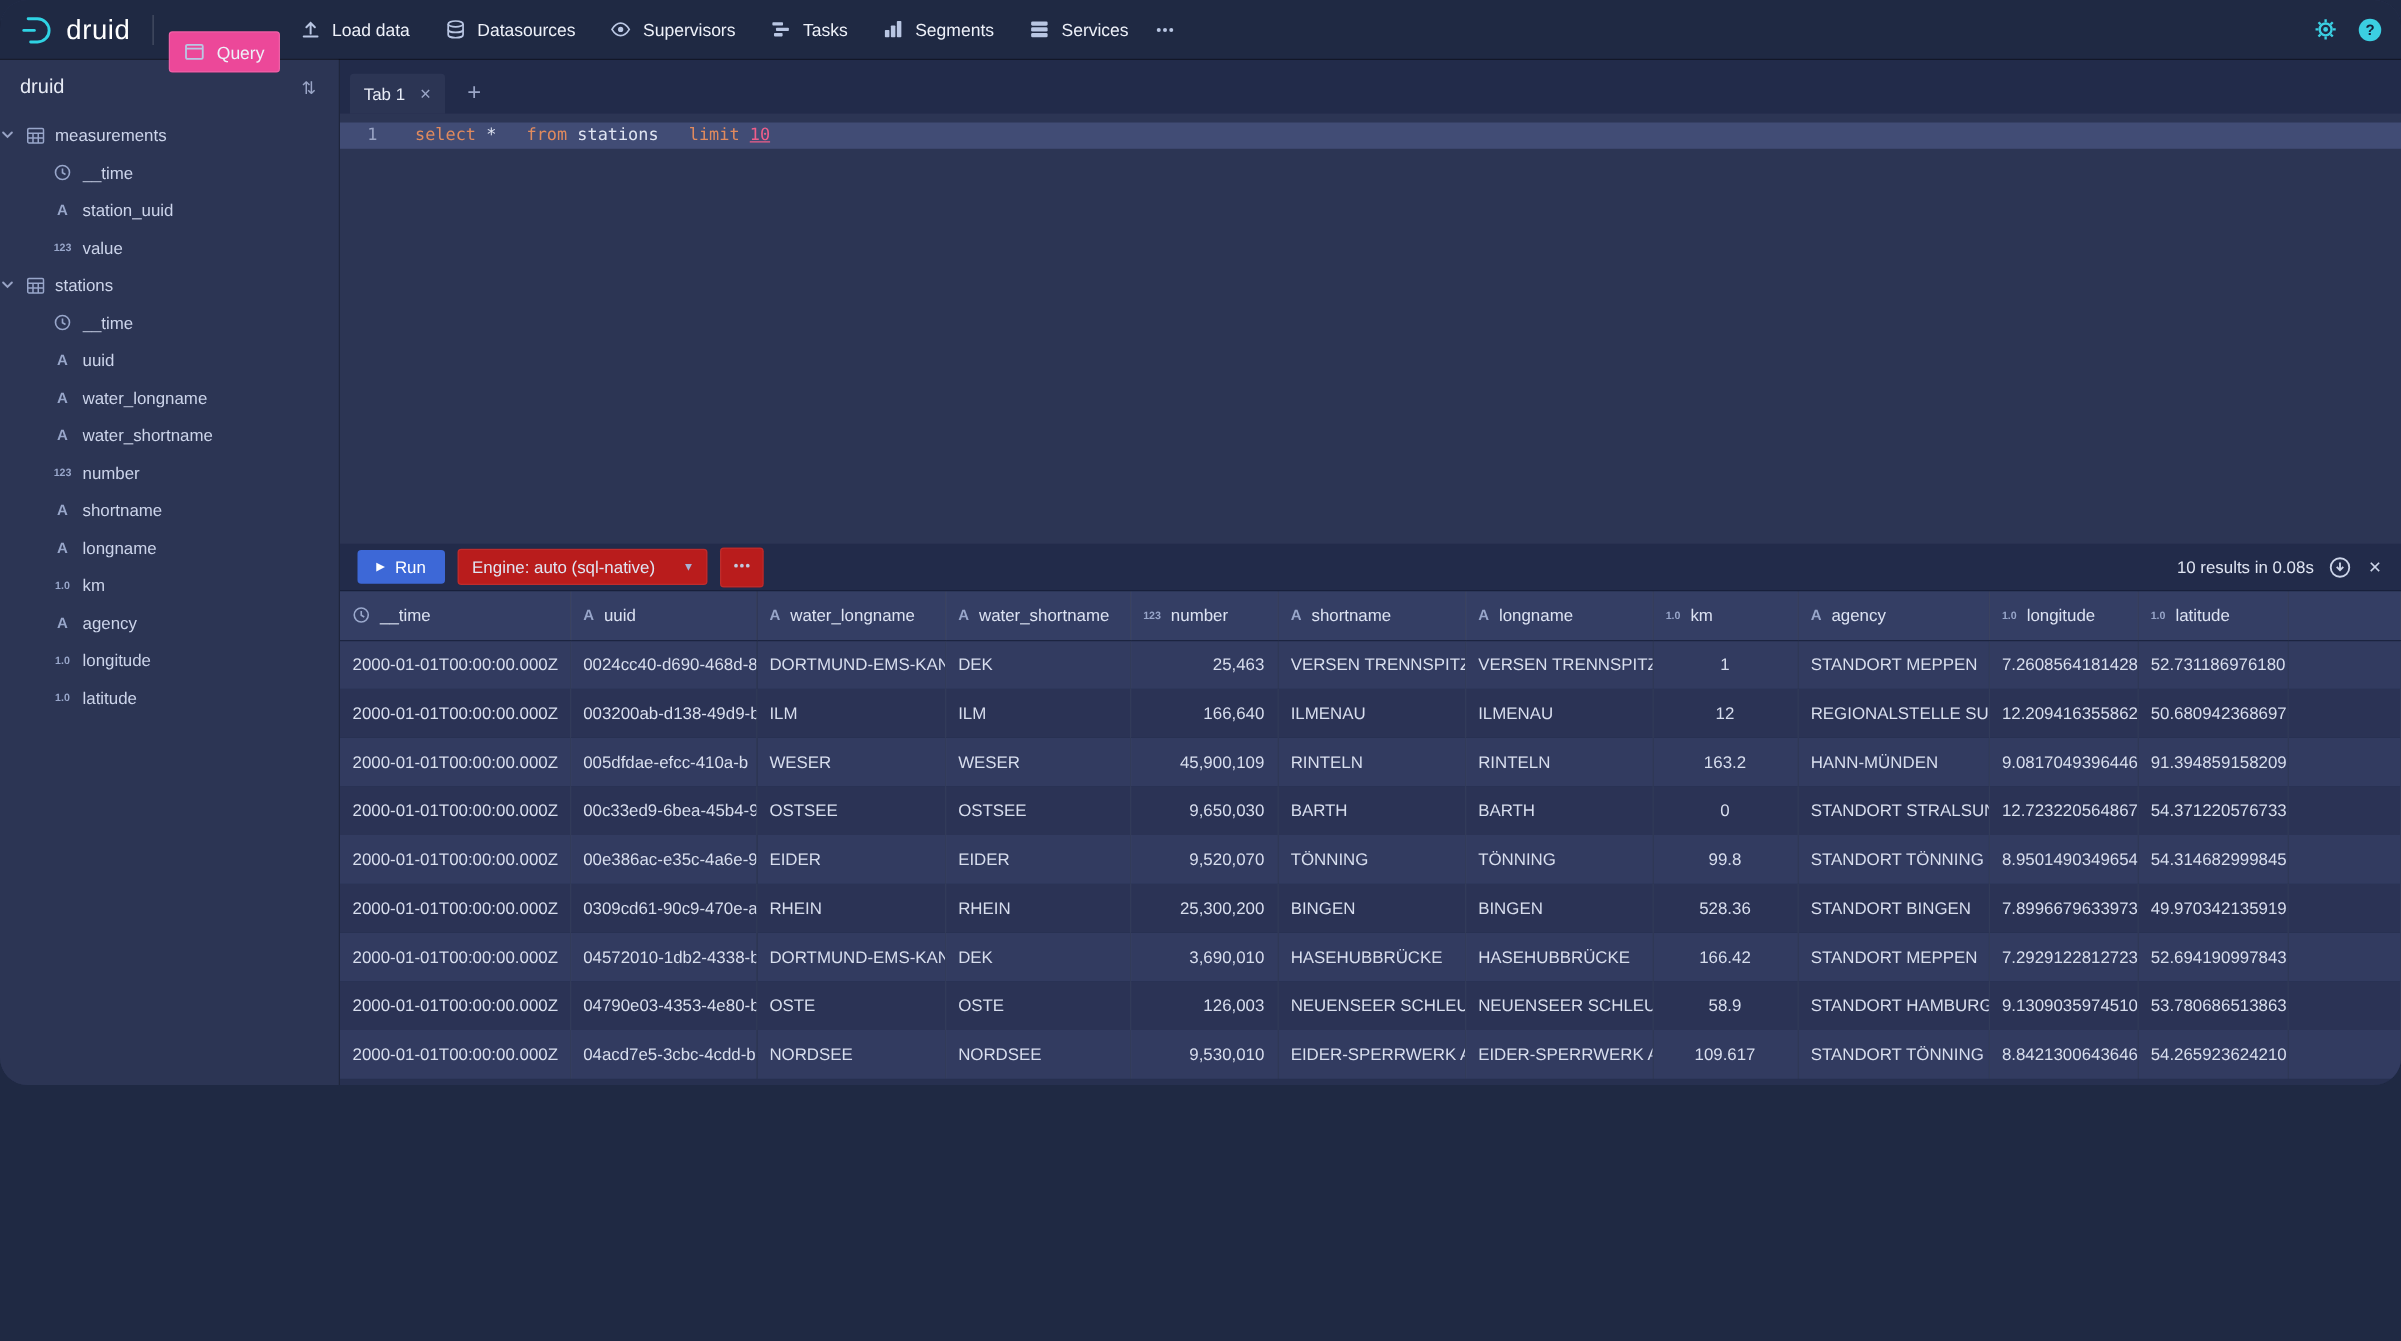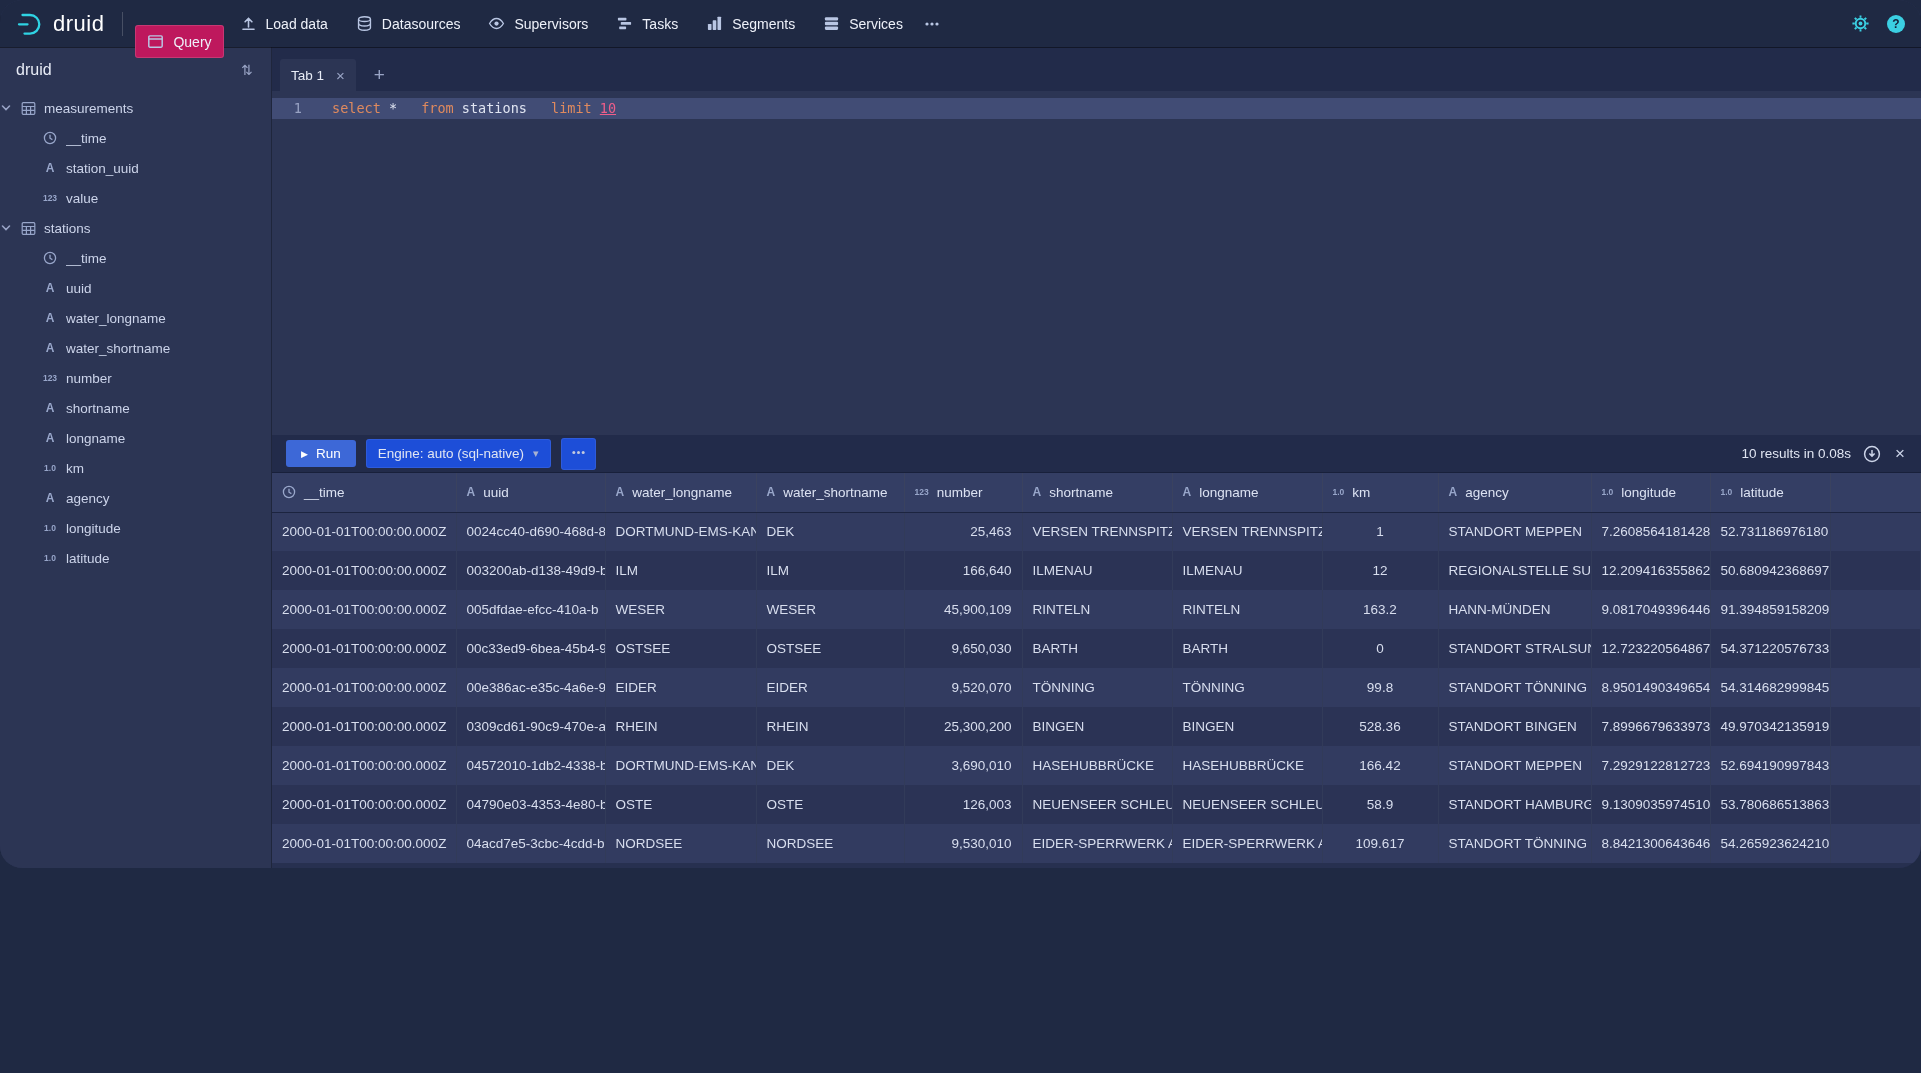--- a/index.html
+++ b/index.html
@@ -8,21 +8,21 @@
   .app { width:1921px; height:868px; display:flex; flex-direction:column; overflow:hidden; background:#2c3554;border-radius:22px; }
 
   
   .navbar { height:47px; flex:0 0 47px; background:#1f2943; display:flex; align-items:center; padding:0 16px; box-shadow:0 1px 0 rgba(0,0,0,.45); z-index:5; }
   .nav-left { display:flex; align-items:center; flex:1; min-width:0; }
   .logo-ic { display:flex; align-items:center; color:#2fd3e4; margin-right:9px; }
   .logo-text { color:#ffffff; font-size:22px; letter-spacing:.5px; margin-right:18px; }
   .nav-divider { width:1px; height:24px; background:rgba(255,255,255,.18); margin-right:12px; }
   #nav-items { display:flex; align-items:center; gap:4px; }
   .nav-btn { display:flex; align-items:center; gap:9px; background:transparent; border:none; color:#eef1f9; font-family:inherit; font-size:14px; padding:8px 12px; border-radius:3px; cursor:pointer; white-space:nowrap; }
-  .nav-btn.active { background:#be185d; box-shadow:inset 0 0 0 1px rgba(255,255,255,.14);margin-top:36px; }
+  .nav-btn.active { background:#ec4899; box-shadow:inset 0 0 0 1px rgba(255,255,255,.14);margin-top:36px; }
   .nav-ic { display:flex; align-items:center; color:#b9c6e3; }
   .nav-btn.icon-only { padding:8px 9px; }
   .nav-right { display:flex; align-items:center; gap:17px; }
   .gear-btn, .help-btn { background:none; border:none; padding:0; cursor:pointer; display:flex; align-items:center; }
   .gear-btn { color:#3bcfe2; }
   .help-badge { width:18px; height:18px; border-radius:50%; background:#3bcfe2; color:#14203a; font-size:12px; font-weight:bold; display:flex; align-items:center; justify-content:center; }
 
   
   .content { flex:1; display:flex; min-height:0; }
 
@@ -54,21 +54,21 @@
   .code { white-space:pre; }
   .tok-keyword { color:#e08a5e;margin-left:16px; }
   .tok-plain { color:#e0e5f2; }
   .tok-number { color:#ee5e8a;text-decoration:underline; }
 
   
   .results-panel { height:433px; flex:0 0 433px; display:flex; flex-direction:column; background:#222b4a; }
   .runbar { height:38px; flex:0 0 38px; display:flex; align-items:center; gap:10px; padding:0 14px; border-bottom:1px solid #18203b; }
   .run-btn { background:#3d68d7; color:#fff; border:none; border-radius:3px; font-family:inherit; font-size:13.5px; padding:6px 15px; display:flex; align-items:center; gap:8px; cursor:pointer; }
   .play-gl { font-size:9px; }
-  .engine-btn, .rb-more { background:#1d4ed8; color:#e0e5f2; border:none; border-radius:3px; font-family:inherit; font-size:13.5px; padding:7px 12px; display:flex; align-items:center; gap:9px; cursor:pointer; box-shadow:inset 0 0 0 1px rgba(255,255,255,.08); }
+  .engine-btn, .rb-more { background:#b91c1c; color:#e0e5f2; border:none; border-radius:3px; font-family:inherit; font-size:13.5px; padding:7px 12px; display:flex; align-items:center; gap:24px; cursor:pointer; box-shadow:inset 0 0 0 1px rgba(255,255,255,.08); }
   .caret-gl { color:#a7b1d2; font-size:11px; }
   .rb-more { color:#c2cade; padding:7px 10px; }
   .rb-status { margin-left:auto; color:#e0e5f2; font-size:13.5px; }
   .rb-ic-btn { background:none; border:none; color:#ccd4e8; display:flex; align-items:center; cursor:pointer; padding:2px; }
   .rb-close { font-size:17px; line-height:1; color:#ccd4e8; }
 
   .table-wrap { flex:1; overflow:hidden; background:#273050; }
   table.results { border-collapse:collapse; table-layout:fixed; width:100%; }
   table.results th { height:39px; background:#343e64; color:#dce2f2; font-weight:normal; font-size:13.5px; text-align:left; padding:0 10px; border-right:1px solid rgba(255,255,255,.09); border-bottom:1px solid #1c2440; white-space:nowrap; overflow:hidden; cursor:pointer; }
   .th-inner { display:flex; align-items:center; gap:8px; }

